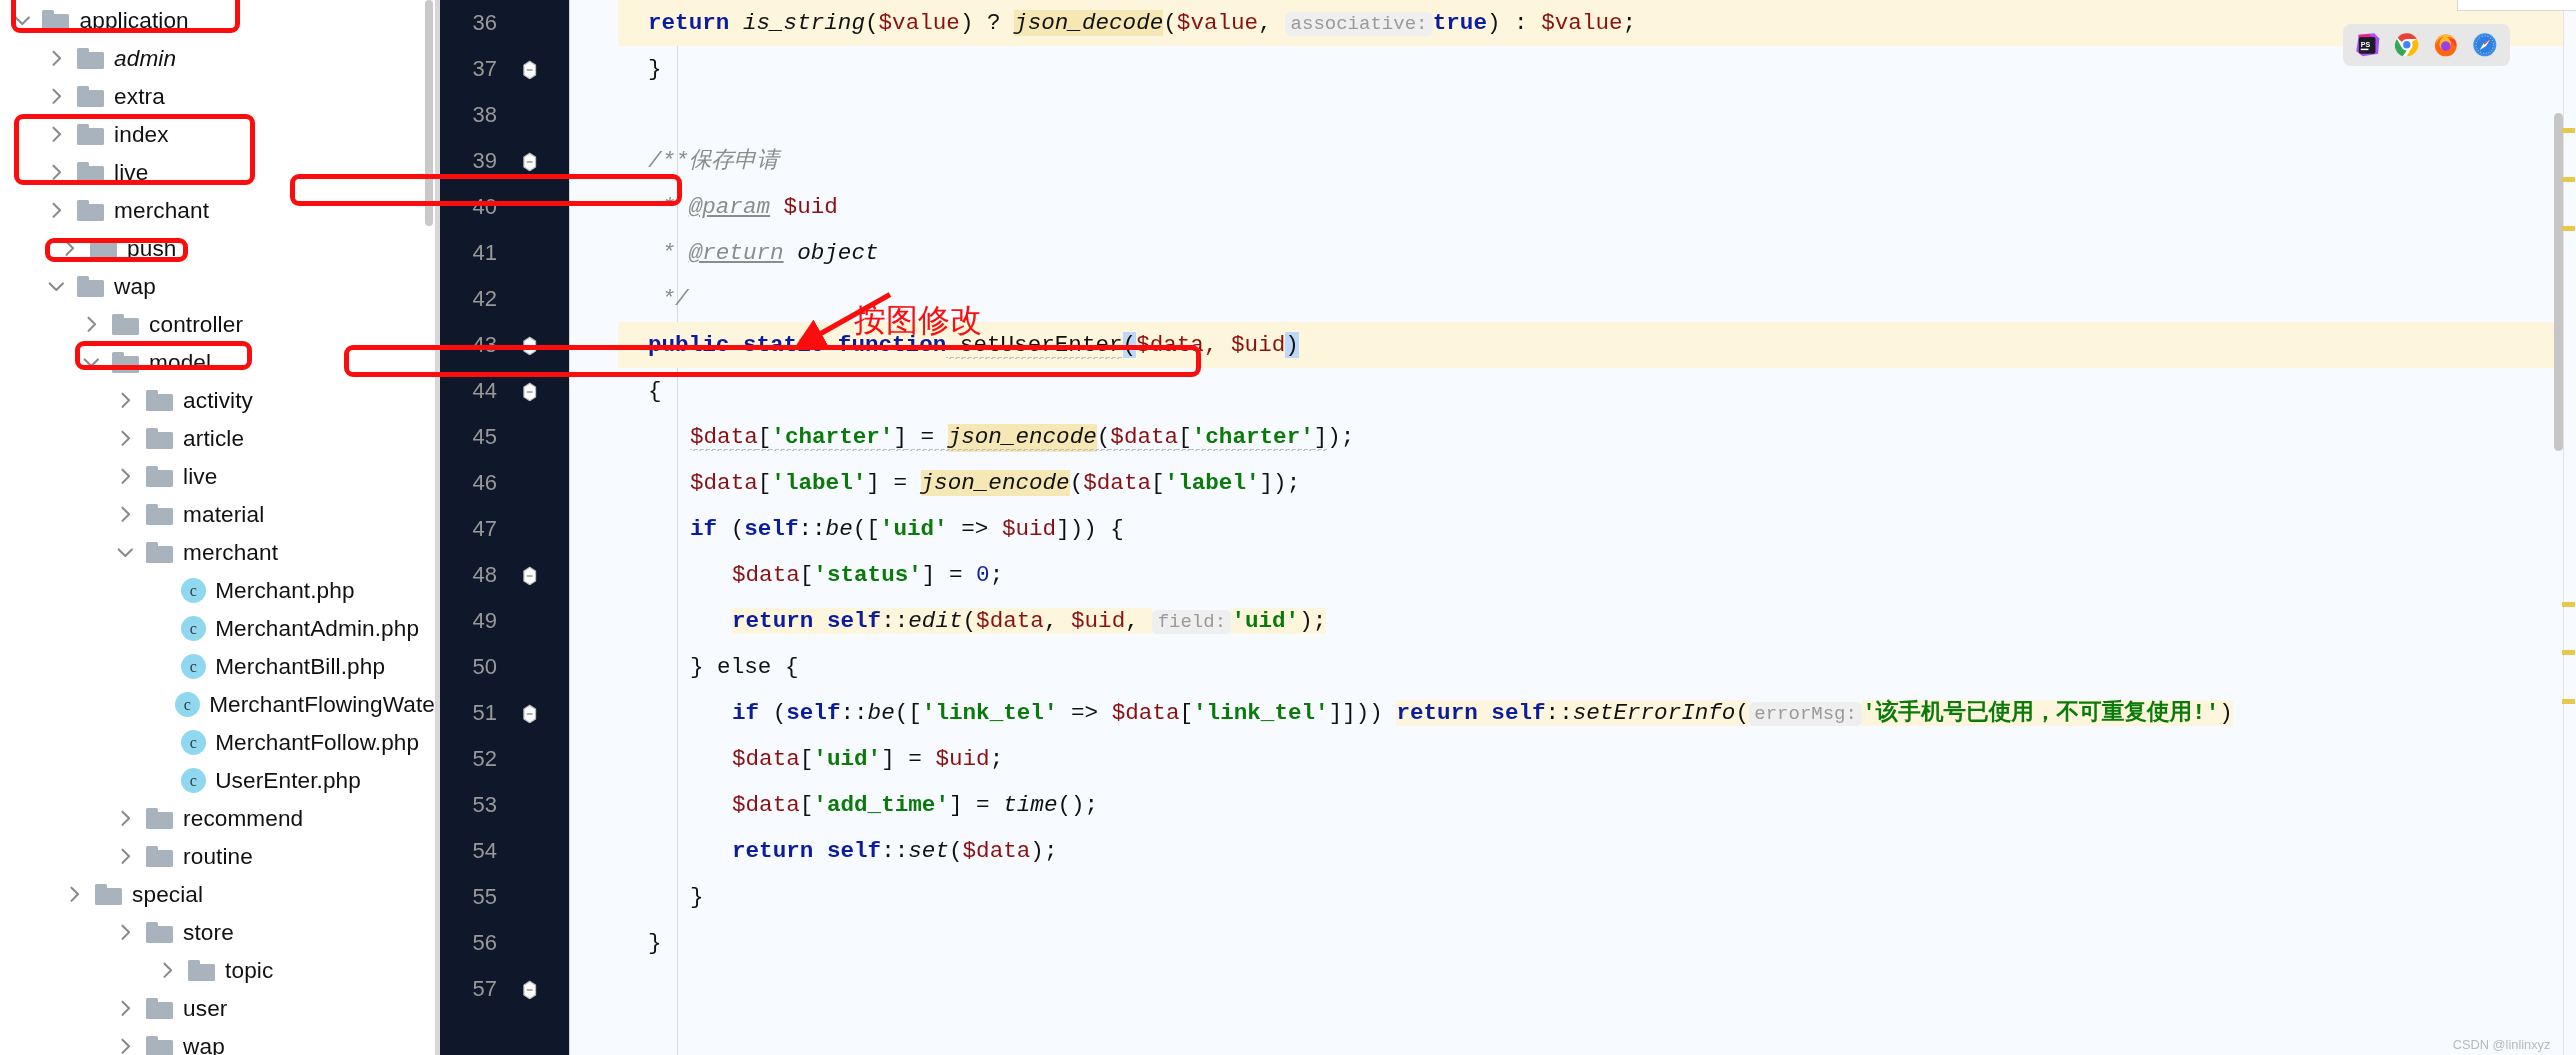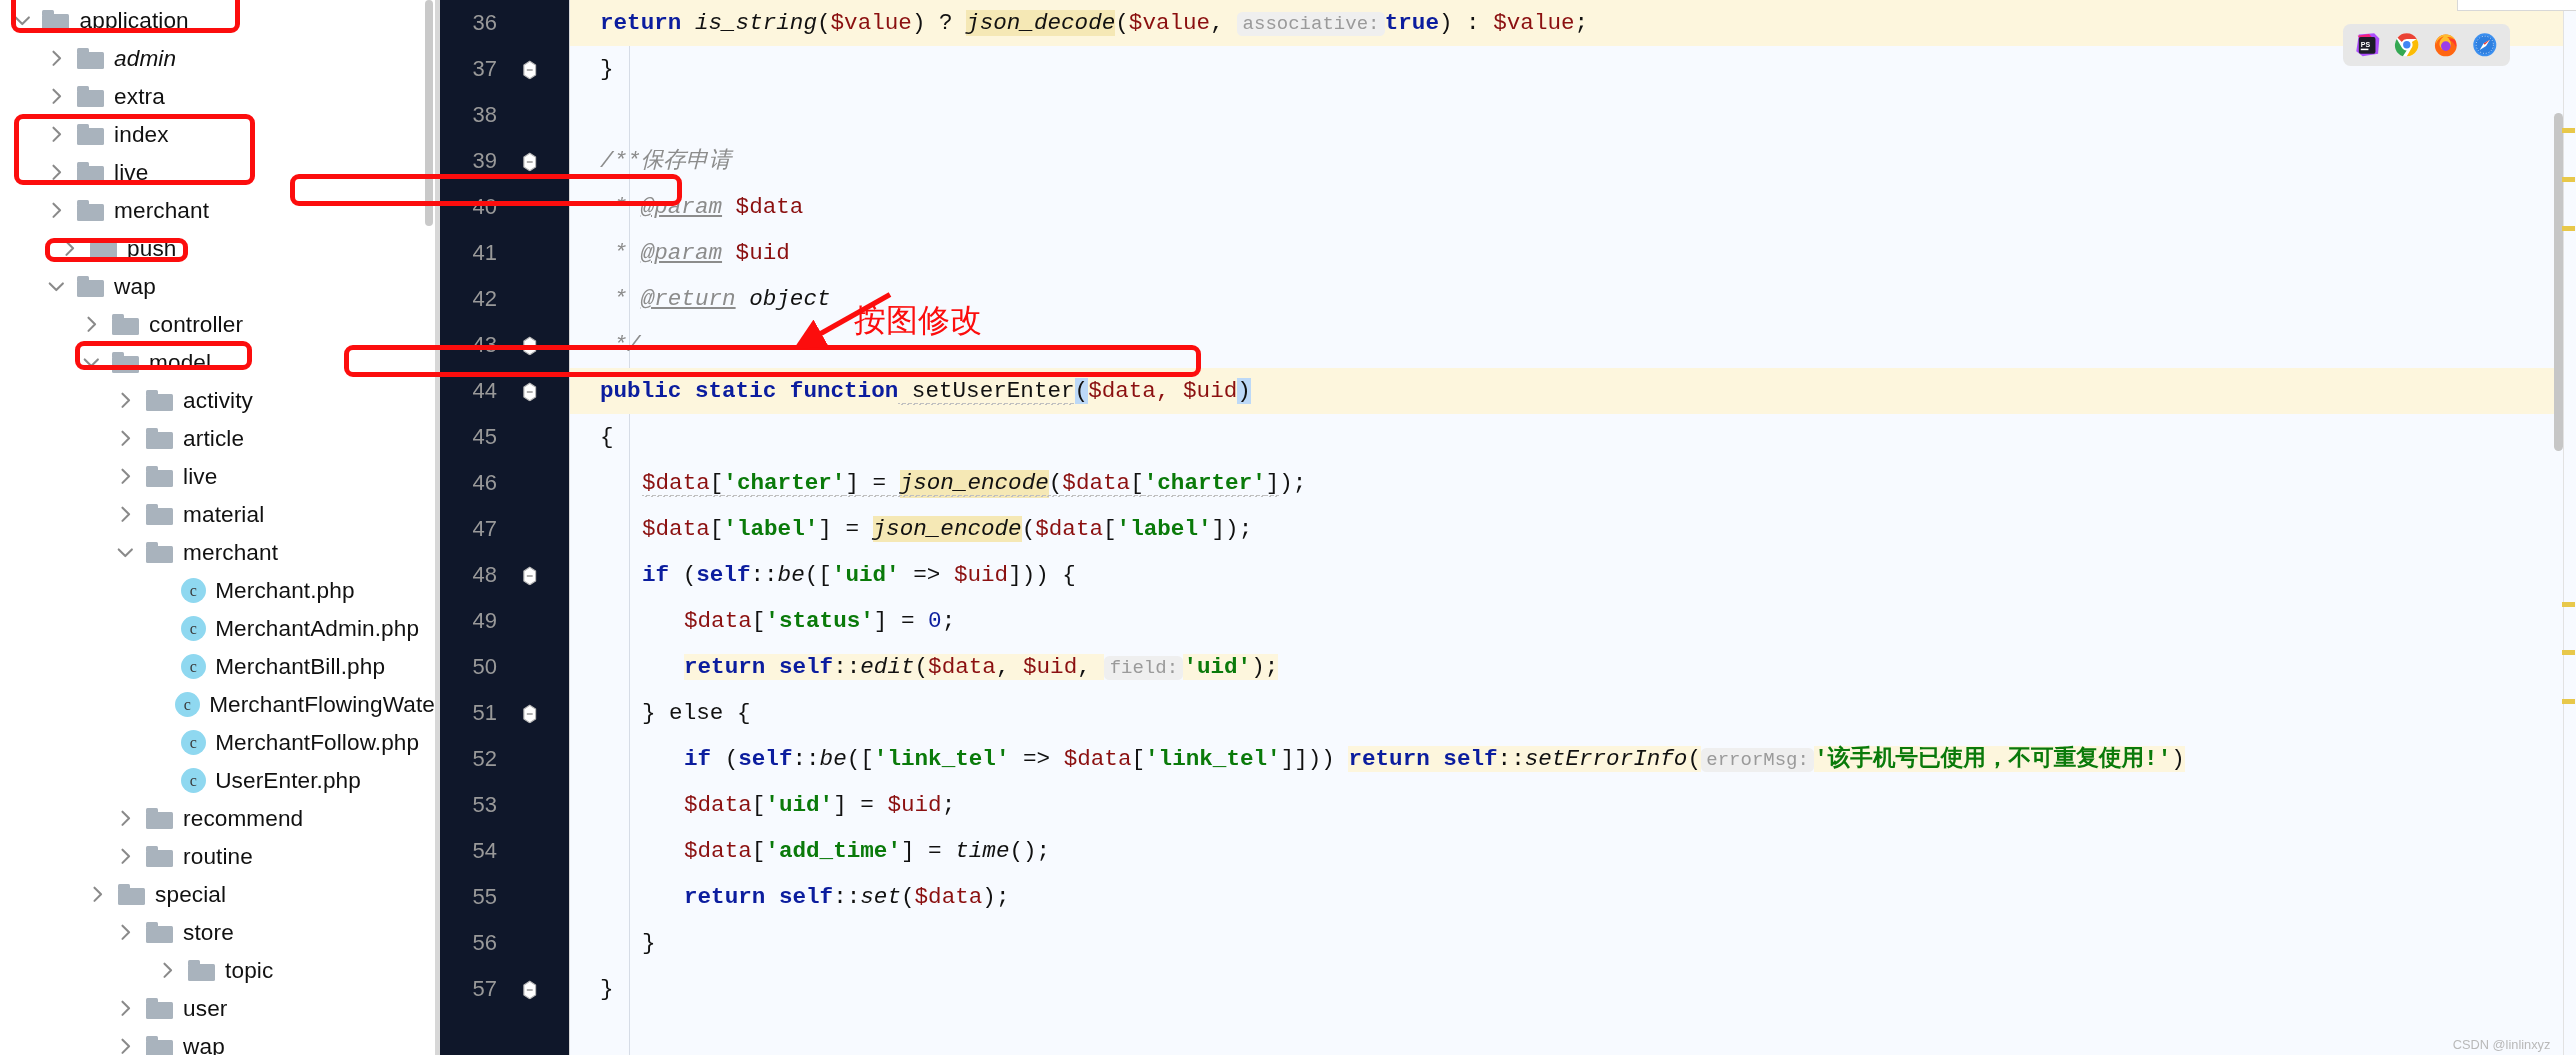--- a/index.html
+++ b/index.html
@@ -122,20 +122,21 @@
     position: absolute;
     right: 30px; top: 50%;
     transform: translateY(-50%);
     width: 19.5px; height: 19.5px;
   }
   #code-area {
     position: relative;
     flex: 1 1 auto;
     background: #f7faff;
     overflow: hidden;
+    margin-left: 48px;
   }
   .code-line {
     position: relative;
     height: 46px;
     line-height: 46px;
     white-space: pre;
     font-family: "Liberation Mono", monospace;
     font-size: 22.6px;
     color: #111111;
     padding-left: 30px;
@@ -517,21 +518,21 @@
             <path d="M9 5l7 7-7 7" fill="none" stroke="#8a8a8a" stroke-width="2.2" stroke-linecap="round" stroke-linejoin="round"></path>
           </svg>
         </span>
         <span style="display: inline-block; width: 9px;"></span>
         <span class="folder-ico">
           <span class="tab"></span>
           <span class="body"></span>
         </span>
         <span class="tree-label">routine</span>
       </div>
-      <div class="tree-row" style="padding-left: 86px;">
+      <div class="tree-row" style="padding-left: 63px;">
         <span class="arrow">
           <svg width="22.6" height="22.6" viewBox="0 0 24 24">
             <path d="M9 5l7 7-7 7" fill="none" stroke="#8a8a8a" stroke-width="2.2" stroke-linecap="round" stroke-linejoin="round"></path>
           </svg>
         </span>
         <span style="display: inline-block; width: 9px;"></span>
         <span class="folder-ico">
           <span class="tab"></span>
           <span class="body"></span>
         </span>
@@ -692,21 +693,20 @@
       </div>
     <div id="code-area">
       <div class="ind-guide"></div>
 
       <div class="code-line hl"><span class="kw">return</span><span class="fn"> is_string</span><span class="plain">(</span><span class="var">$value</span><span class="plain">) ? </span><span class="fnhl">json_decode</span><span class="plain">(</span><span class="var">$value</span><span class="plain">, </span><span class="hint">associative:</span><span class="kw">true</span><span class="plain">) : </span><span class="var">$value</span><span class="plain">;</span></div>
 
       <div class="code-line"><span class="plain">}</span></div>
       <div class="code-line"><span class="plain"></span></div>
       <div class="code-line"><span class="cmt">/**保存申请</span></div>
 
-      <div class="code-line"><span class="cmt"> * </span><span class="tag">@param</span><span class="var"> $data</span></div>
 
       <div class="code-line"><span class="cmt"> * </span><span class="tag">@param</span><span class="var"> $uid</span></div>
 
       <div class="code-line"><span class="cmt"> * </span><span class="tag">@return</span><span class="fn"> object</span></div>
 
       <div class="code-line"><span class="cmt"> */</span></div>
 
       <div class="code-line hl"><span class="kw">public static function</span><span class="plain squiggle"> setUserEnter</span><span class="plain sel">(</span><span class="var">$data, $uid</span><span class="plain sel">)</span></div>
 
       <div class="code-line"><span class="plain">{</span></div>

